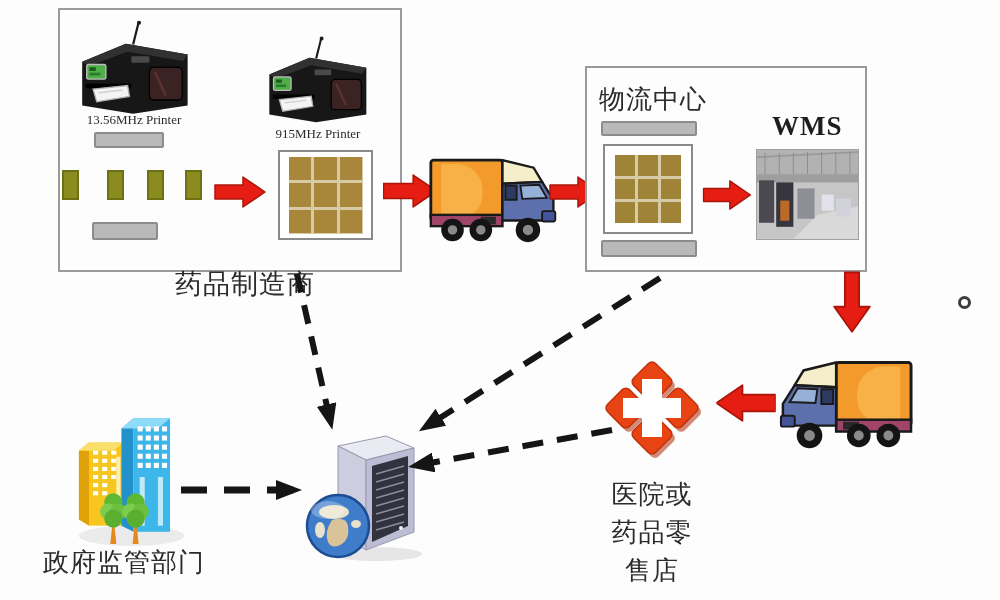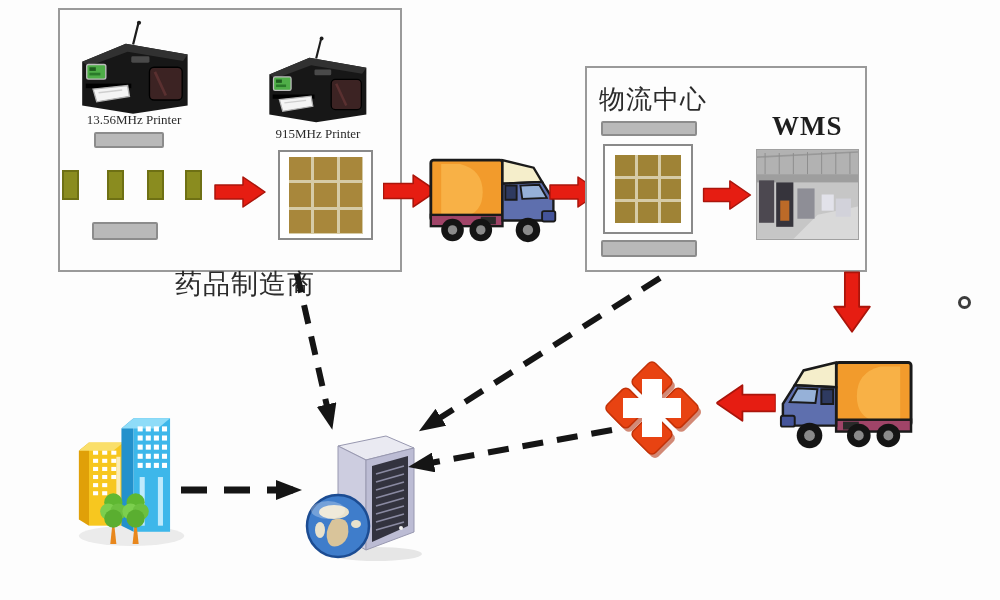--- a/index.html
+++ b/index.html
@@ -203,20 +203,25 @@
         <rect x="16" y="16" width="31" height="31" rx="5" fill="#e84312" stroke="#c23208" stroke-width="1.5"></rect>
         <rect x="53" y="16" width="31" height="31" rx="5" fill="#e84312" stroke="#c23208" stroke-width="1.5"></rect>
         <rect x="16" y="53" width="31" height="31" rx="5" fill="#e84312" stroke="#c23208" stroke-width="1.5"></rect>
         <rect x="53" y="53" width="31" height="31" rx="5" fill="#e84312" stroke="#c23208" stroke-width="1.5"></rect>
       </g>
       <rect x="40" y="21" width="20" height="58" fill="#fff"></rect>
       <rect x="21" y="40" width="58" height="20" fill="#fff"></rect>
     </g>
   </svg>
 
+  <div class="abs cnlabel sz26" style="left:598px;top:476px;width:108px;line-height:38px;">
+    <div>医院或</div>
+    <div>药品零</div>
+    <div>售店</div>
+  </div>
 
   <svg class="abs" style="left:68px;top:398px;" width="118" height="152" viewBox="0 0 115 150">
     <ellipse cx="62" cy="136" rx="52" ry="10" fill="#ebebeb"></ellipse>
     <polygon points="10,52 20,44 20,126 10,120" fill="#e0a008"></polygon>
     <rect x="20" y="44" width="34" height="82" fill="#f7c71f"></rect>
     <polygon points="10,52 20,44 54,44 44,52" fill="#fadf6a"></polygon>
     <g fill="#fff">
       <rect x="24" y="52" width="5" height="4"></rect>
         <rect x="33" y="52" width="5" height="4"></rect>
         <rect x="42" y="52" width="5" height="4"></rect>
@@ -269,20 +274,21 @@
       <circle cx="49" cy="112" r="8" fill="#6cc040"></circle>
         <circle cx="44" cy="119" r="9" fill="#5aae30"></circle>
       <polygon points="63,144 66,116 69,144" fill="#e8871c"></polygon>
       <circle cx="66" cy="103" r="9" fill="#5fb832"></circle>
         <circle cx="61" cy="112" r="8" fill="#7ccf4e"></circle>
       <circle cx="71" cy="112" r="8" fill="#6cc040"></circle>
         <circle cx="66" cy="119" r="9" fill="#5aae30"></circle>
     </g>
   </svg>
 
+  <div class="abs cnlabel sz26" style="left:34px;top:548px;width:180px;">政府监管部门</div>
 
   <svg class="abs" style="left:298px;top:424px;" width="140" height="140" viewBox="0 0 140 140">
     <ellipse cx="78" cy="130" rx="46" ry="7" fill="#e6e6e6"></ellipse>
     <polygon points="40,22 88,12 116,24 68,36" fill="#eaeaf2" stroke="#9898b0" stroke-width="1"></polygon>
     <polygon points="40,22 68,36 68,126 40,110" fill="#cdcde0" stroke="#9898b0" stroke-width="1"></polygon>
     <polygon points="68,36 116,24 116,108 68,126" fill="#bcbcd4" stroke="#9898b0" stroke-width="1"></polygon>
     <polygon points="74,42 110,32 110,102 74,118" fill="#33333f"></polygon>
     <g stroke="#8a8aa2" stroke-width="1.6">
       <line x1="78" y1="50" x2="106" y2="42"></line>
         <line x1="78" y1="58" x2="106" y2="50"></line>

